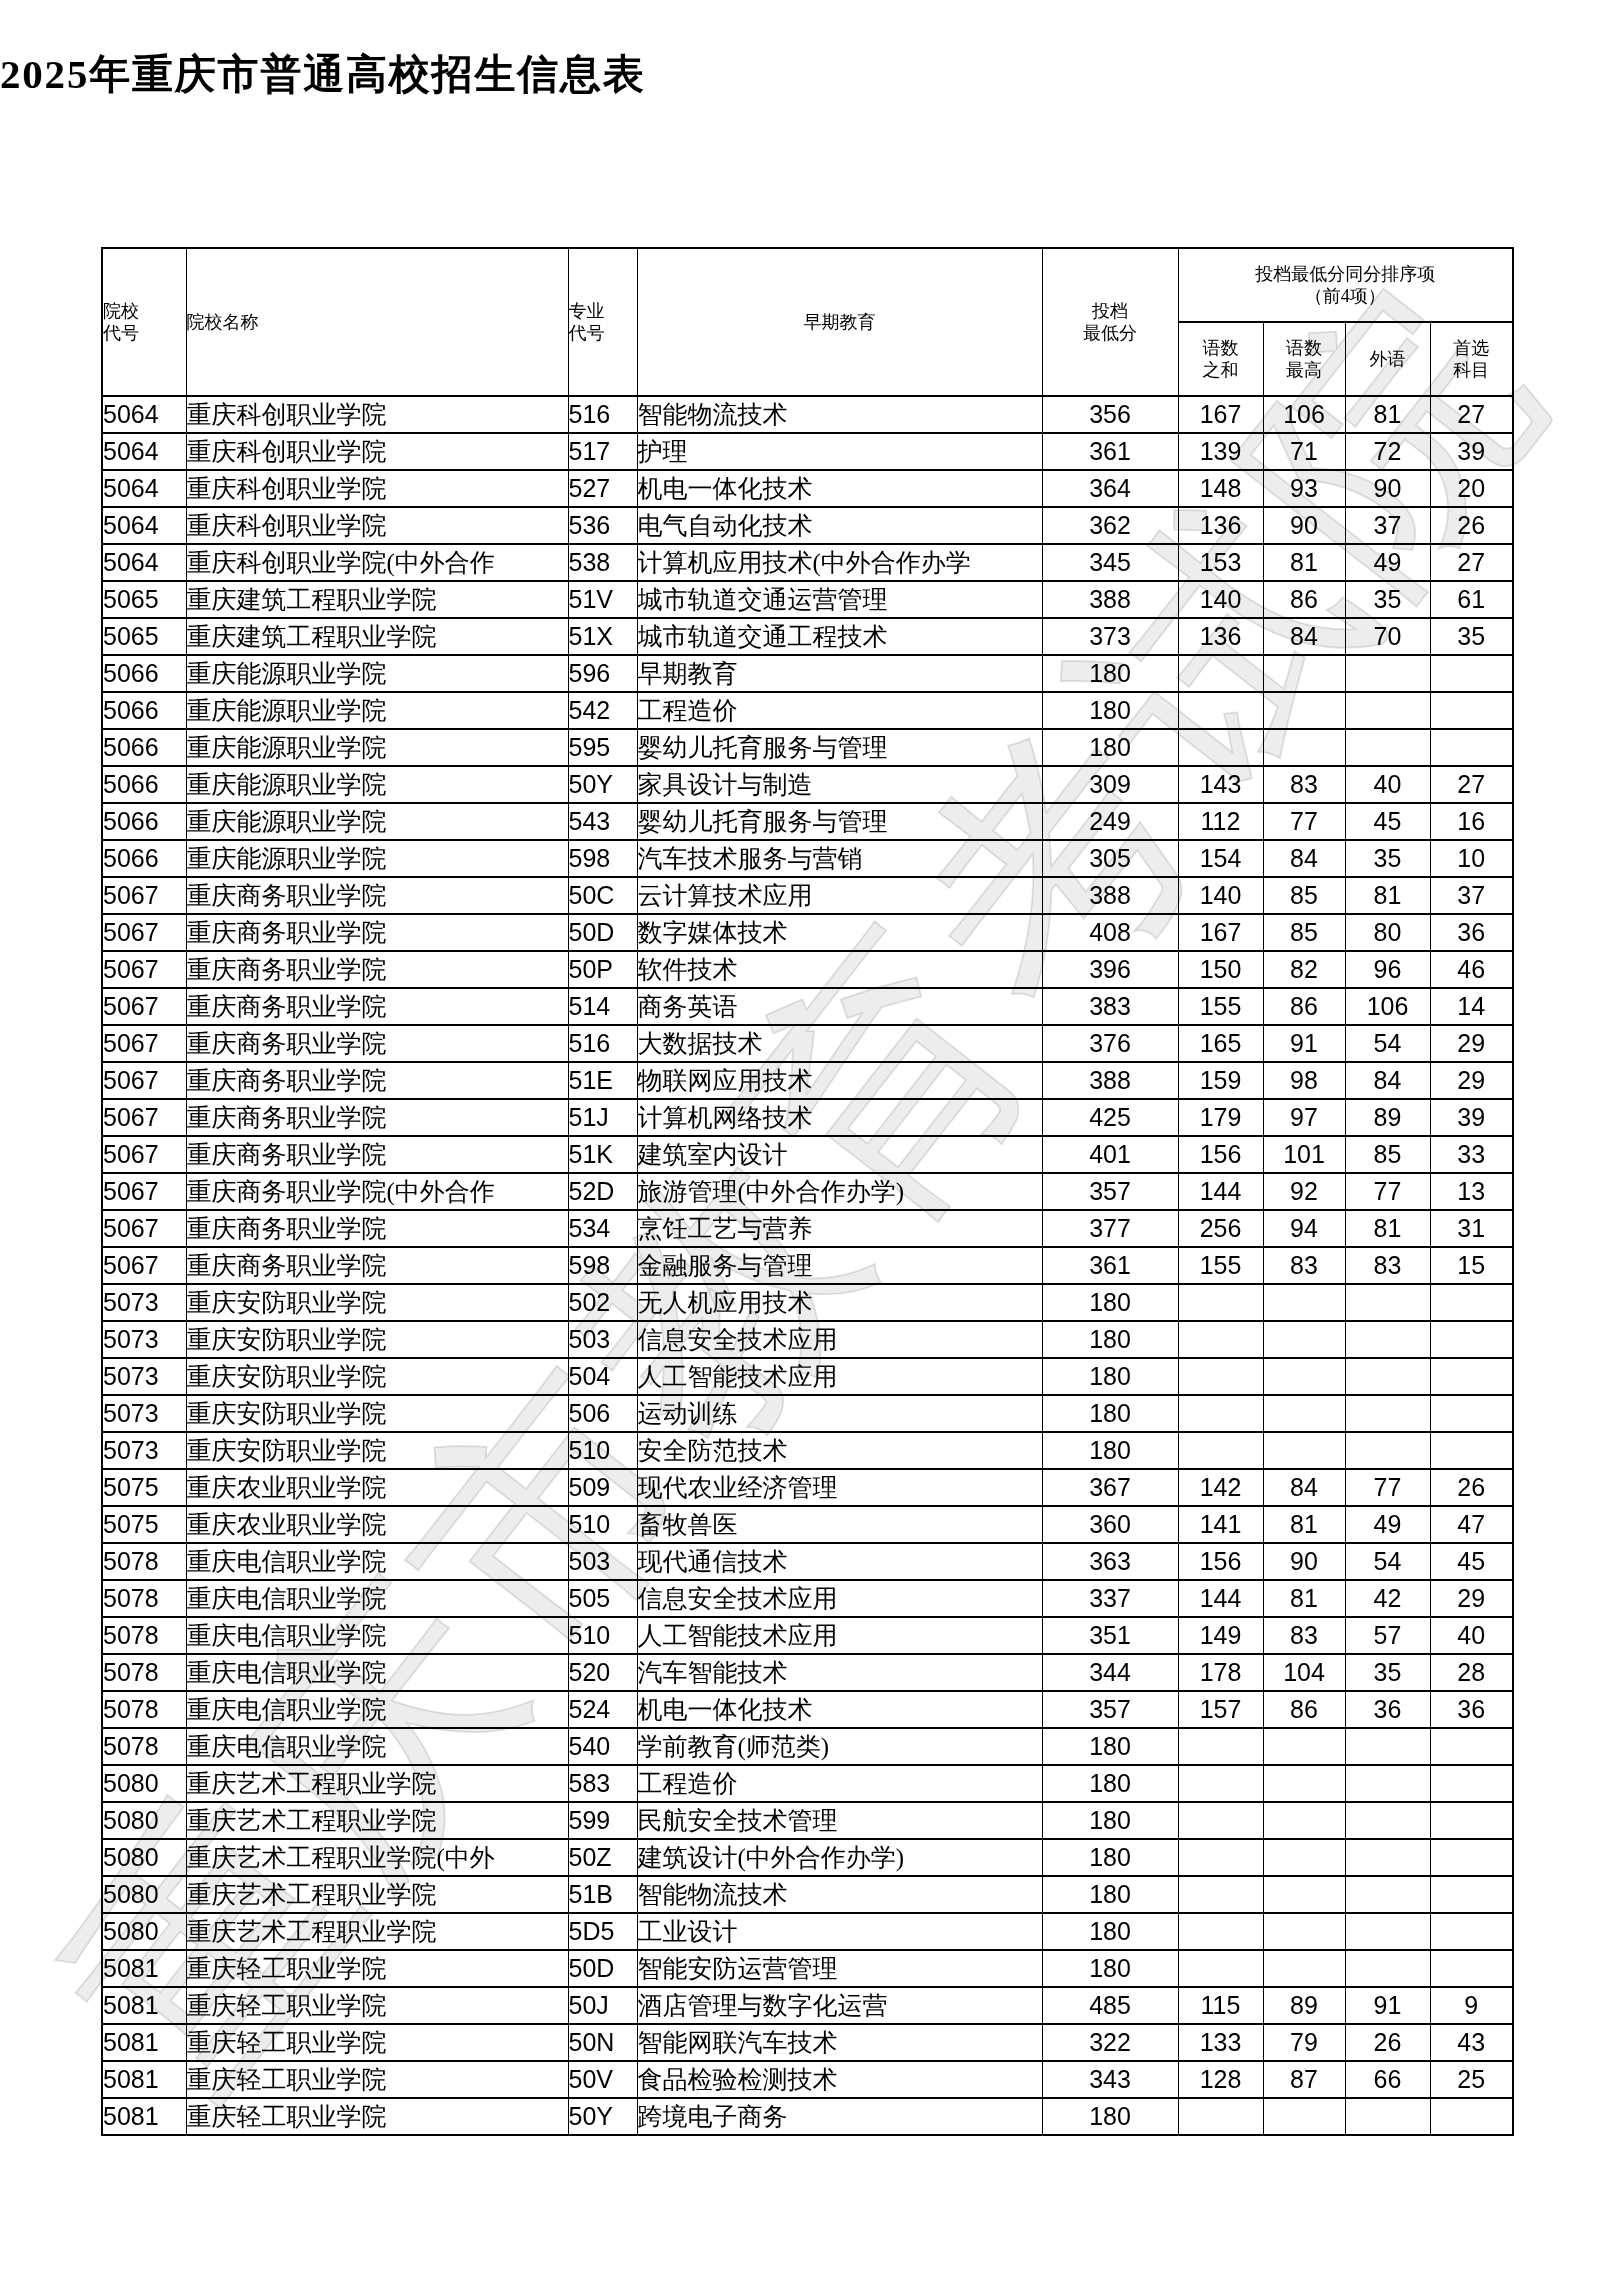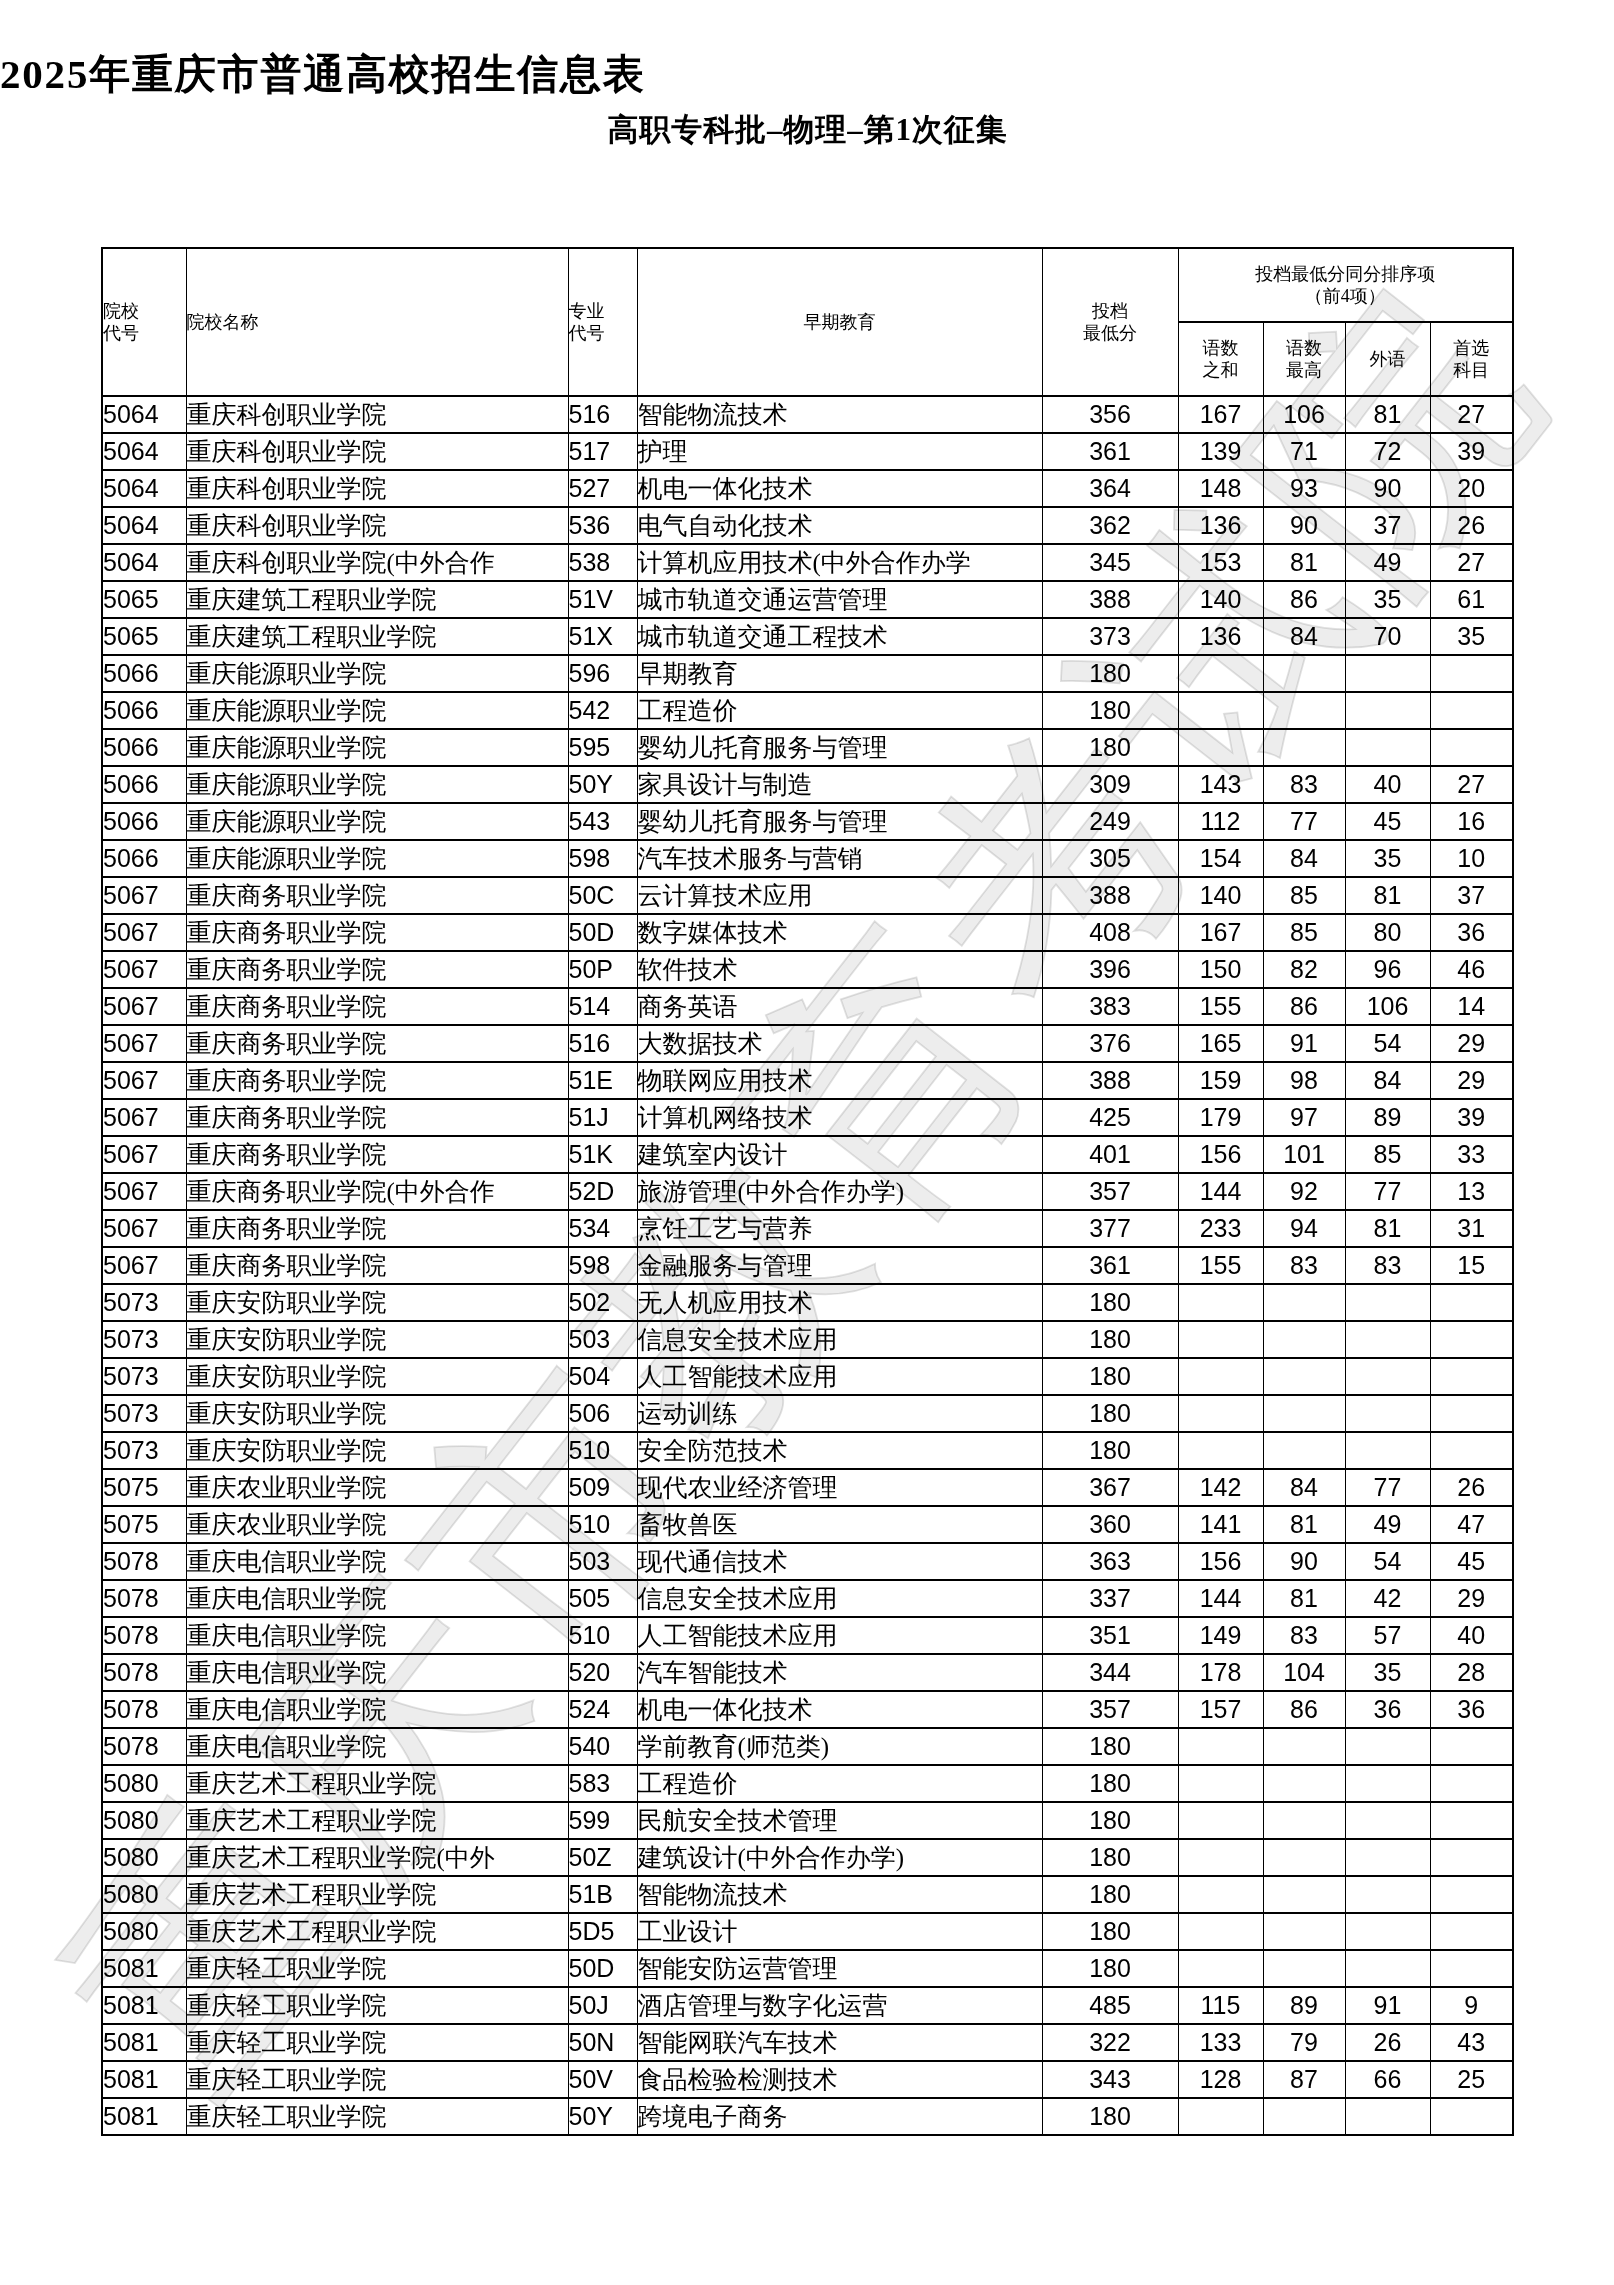--- a/index.html
+++ b/index.html
@@ -111,21 +111,20 @@
   }
 </style>
 </head>
 <body>
 
 <div class="page">
 
   <div class="watermark">重庆市教育考试院</div>
 
   <h1 class="page-title">2025年重庆市普通高校招生信息表</h1>
-  <h2 class="page-subtitle">高职专科批–物理–第1次征集</h2>
 
   <table class="doc-table">
     <colgroup>
       <col style="width:84px">
       <col style="width:382px">
       <col style="width:69px">
       <col style="width:405px">
       <col style="width:136px">
       <col style="width:85px">
       <col style="width:82px">
@@ -419,21 +418,21 @@
     <td class="c-center cell-tie">77</td>
     <td class="c-center cell-tie">13</td>
   </tr>
 
   <tr>
     <td class="c-left cell-institution-code">5067</td>
     <td class="c-left cell-institution-name">重庆商务职业学院</td>
     <td class="c-left cell-major-code">534</td>
     <td class="c-left cell-major-name">烹饪工艺与营养</td>
     <td class="c-center cell-min-score">377</td>
-    <td class="c-center cell-tie">233</td>
+    <td class="c-center cell-tie">256</td>
     <td class="c-center cell-tie">94</td>
     <td class="c-center cell-tie">81</td>
     <td class="c-center cell-tie">31</td>
   </tr>
 
   <tr>
     <td class="c-left cell-institution-code">5067</td>
     <td class="c-left cell-institution-name">重庆商务职业学院</td>
     <td class="c-left cell-major-code">598</td>
     <td class="c-left cell-major-name">金融服务与管理</td>

